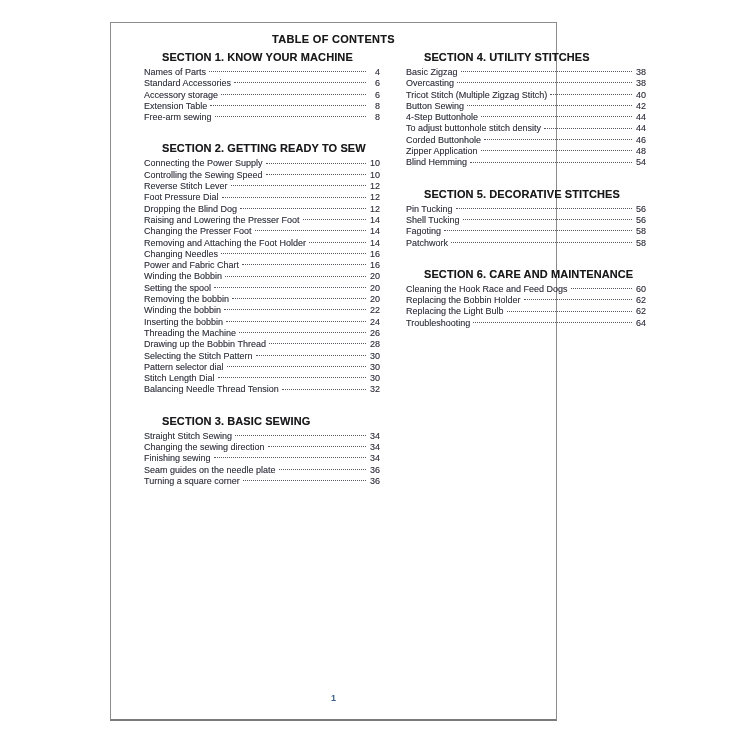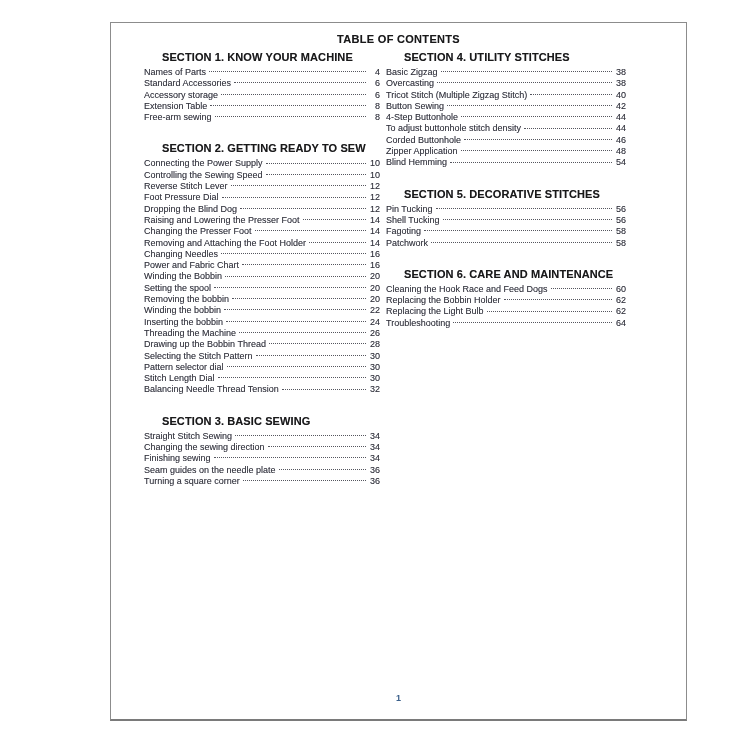--- a/index.html
+++ b/index.html
@@ -9,21 +9,21 @@
     height: 750px;
     background: #ffffff;
     font-family: "Liberation Sans", sans-serif;
     position: relative;
     overflow: hidden;
   }
   .sheet {
     position: absolute;
     left: 110px;
     top: 22px;
-    width: 577px;
+    width: 447px;
     height: 699px;
     background: #ffffff;
     border: 1px solid #8c8c8c;
     border-bottom: 2px solid #7a7a7a;
     box-sizing: border-box;
   }
   .doc-title {
     position: absolute;
     top: 10px;
     left: 0;
@@ -33,21 +33,21 @@
     font-weight: bold;
     color: #191919;
     letter-spacing: 0.3px;
     text-shadow: 0 0 0.5px rgba(30,30,50,0.45);
   }
   .col {
     position: absolute;
     top: 28px;
   }
   .col-left  { left: 33px;  width: 236px; }
-  .col-right { left: 275px; width: 240px; }
+  .col-right { left: 295px; width: 240px; }
   .toc-section + .toc-section { margin-top: 19px; }
   .toc-heading {
     font-size: 11px;
     font-weight: bold;
     color: #191919;
     line-height: 13px;
     margin-bottom: 3px;
     letter-spacing: 0.1px;
     white-space: nowrap;
     text-shadow: 0 0 0.5px rgba(30,30,50,0.45);

